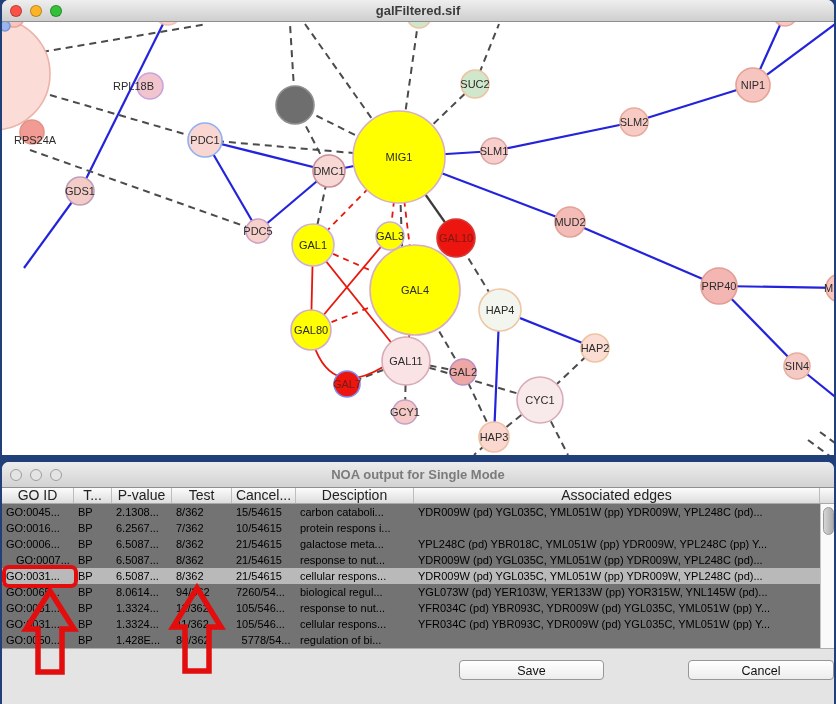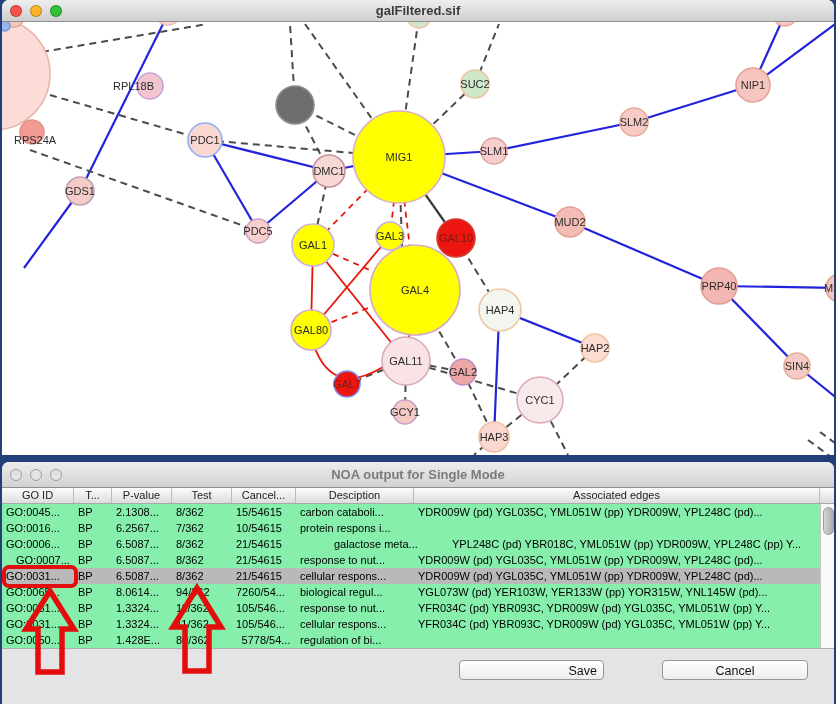--- a/index.html
+++ b/index.html
@@ -19,39 +19,39 @@
   .tl{width:12px;height:12px;border-radius:50%;margin-left:8px;display:inline-block;
       box-sizing:border-box;border:1px solid rgba(0,0,0,.25);}
   .tl.gray{background:#e4e4e4;border:1px solid #9d9d9d;}
   #canvas{position:relative;width:832px;height:433px;background:#fff;}
   #canvas svg{display:block;}
   
   #table-area{position:absolute;left:0;top:26px;width:832px;height:160px;background:#fff;}
   #thead{display:flex;height:16px;background:linear-gradient(#fcfcfc,#dddddd);
      border-bottom:1px solid #a9a9a9;box-sizing:border-box;}
   .hcell{flex:none;box-sizing:border-box;border-right:1px solid #bdbdbd;
-     font-size:11px;color:#222;text-align:center;line-height:15px;
+     font-size:14px;color:#222;text-align:center;line-height:15px;
      overflow:hidden;white-space:nowrap;}
   #rows{position:absolute;left:0;top:16px;width:818px;height:144px;}
-  .trow{display:flex;height:16px;background:#86efac;}
+  .trow{display:flex;height:16px;background:#737373;}
   .trow.sel{background:#b9b9b9;}
   .tcell{flex:none;box-sizing:border-box;padding-left:4px;font-size:11px;
      line-height:16px;color:#000;overflow:hidden;white-space:nowrap;}
   #vscroll{position:absolute;right:0;top:16px;width:14px;height:144px;
      background:#fafafa;border-left:1px solid #c6c6c6;box-sizing:border-box;}
   #vthumb{position:absolute;left:2px;top:3px;width:9px;height:26px;border-radius:6px;
      background:linear-gradient(90deg,#d5d5d5,#ababab);border:1px solid #999;}
   #footer{position:absolute;left:0;top:186px;width:832px;height:56px;
      background:#e4e4e4;border-top:1px solid #aeaeae;box-sizing:border-box;}
   .btn{position:absolute;top:11px;height:20px;border-radius:4px;
      border:1px solid #979797;background:linear-gradient(#ffffff,#ededed);
      font-family:"Liberation Sans",sans-serif;font-size:12.5px;color:#111;
      text-align:center;line-height:18px;box-sizing:border-box;}
-  #save-btn{left:457px;width:145px;text-align:right;}
-  #cancel-btn{left:660px;width:146px;}
+  #save-btn{left:457px;width:145px;}
+  #cancel-btn{left:686px;width:146px;}
   
   #annot-box{position:absolute;left:2px;top:565px;width:68px;height:15px;
      border:4px solid #e30d0d;border-radius:7px;z-index:60;}
   #annot-svg{position:absolute;left:0;top:0;z-index:60;pointer-events:none;}
 </style>
 </head>
 <body>
 
 <div id="graph-win" class="win">
   <div class="titlebar">
@@ -219,21 +219,21 @@
           <div class="tcell" style="width: 60px;">7/362</div>
           <div class="tcell" style="width: 64px;">10/54615</div>
           <div class="tcell" style="width: 118px;">protein respons i...</div>
         </div>
         <div class="trow">
           <div class="tcell" style="width: 72px;">GO:0006...</div>
           <div class="tcell" style="width: 38px;">BP</div>
           <div class="tcell" style="width: 60px;">6.5087...</div>
           <div class="tcell" style="width: 60px;">8/362</div>
           <div class="tcell" style="width: 64px;">21/54615</div>
-          <div class="tcell" style="width: 118px; margin-left: 34px;">galactose meta...</div>
+          <div class="tcell" style="width: 118px;">galactose meta...</div>
           <div class="tcell" style="width: 406px;">YPL248C (pd) YBR018C, YML051W (pp) YDR009W, YPL248C (pp) Y...</div>
         </div>
         <div class="trow">
           <div class="tcell" style="width: 72px; padding-left: 14px;">GO:0007...</div>
           <div class="tcell" style="width: 38px;">BP</div>
           <div class="tcell" style="width: 60px;">6.5087...</div>
           <div class="tcell" style="width: 60px;">8/362</div>
           <div class="tcell" style="width: 64px;">21/54615</div>
           <div class="tcell" style="width: 118px;">response to nut...</div>
           <div class="tcell" style="width: 406px;">YDR009W (pd) YGL035C, YML051W (pp) YDR009W, YPL248C (pd)...</div>

